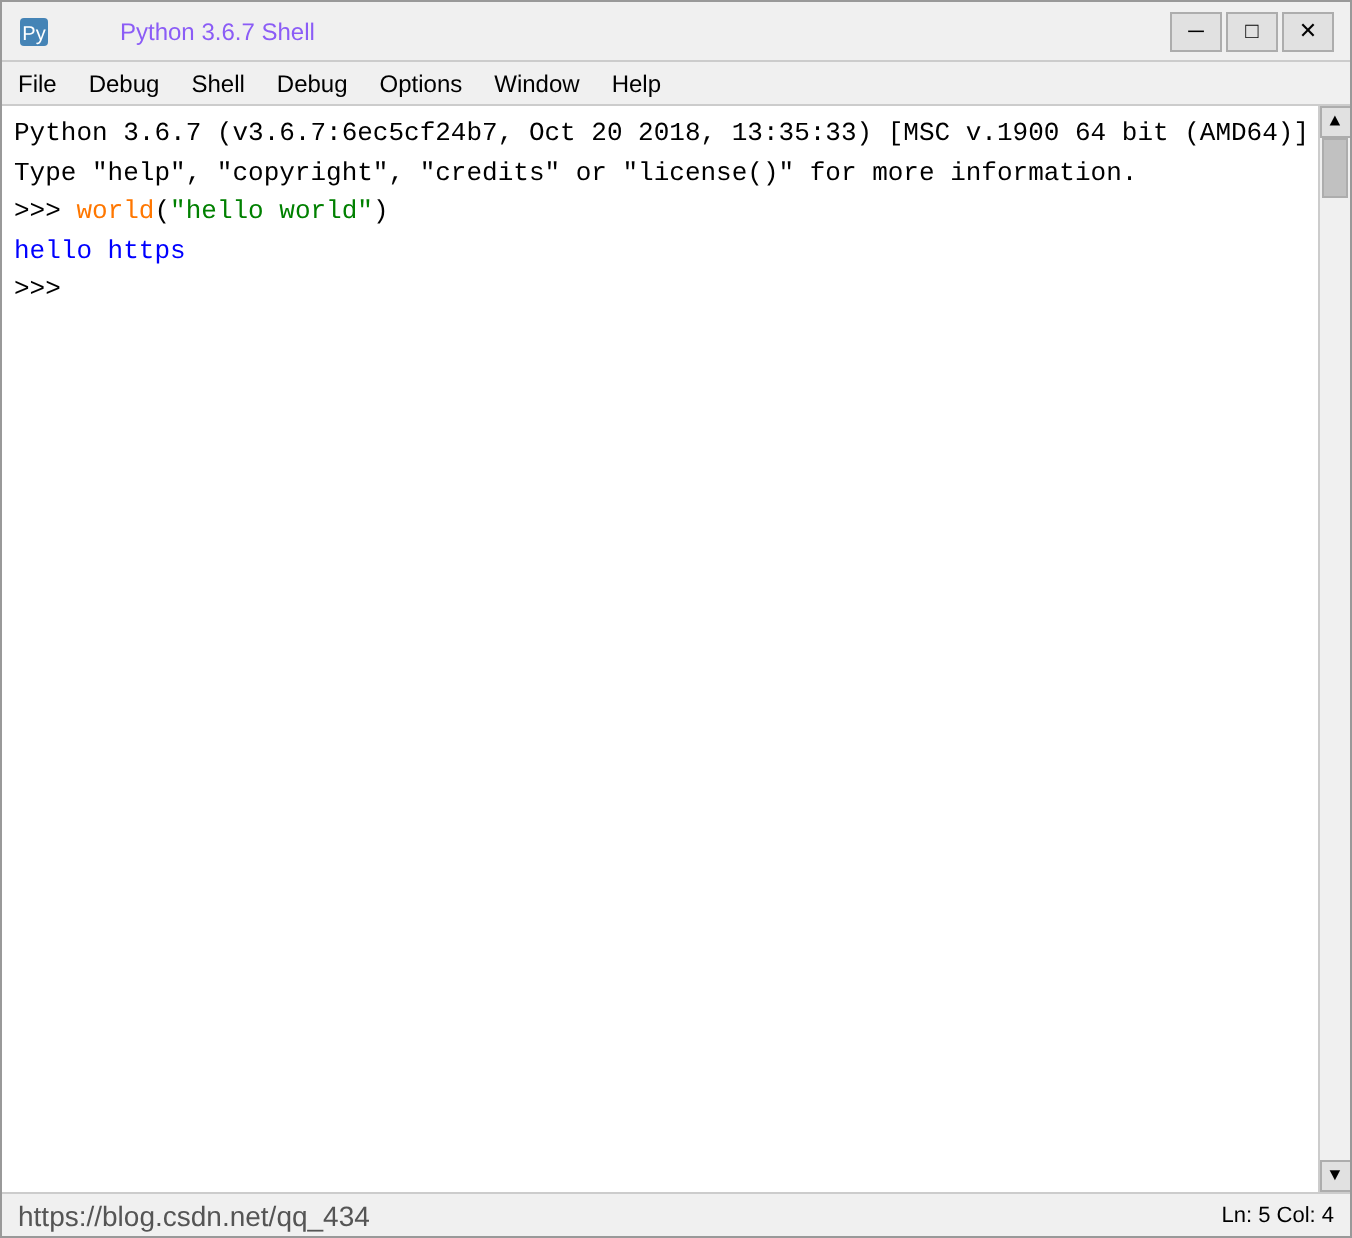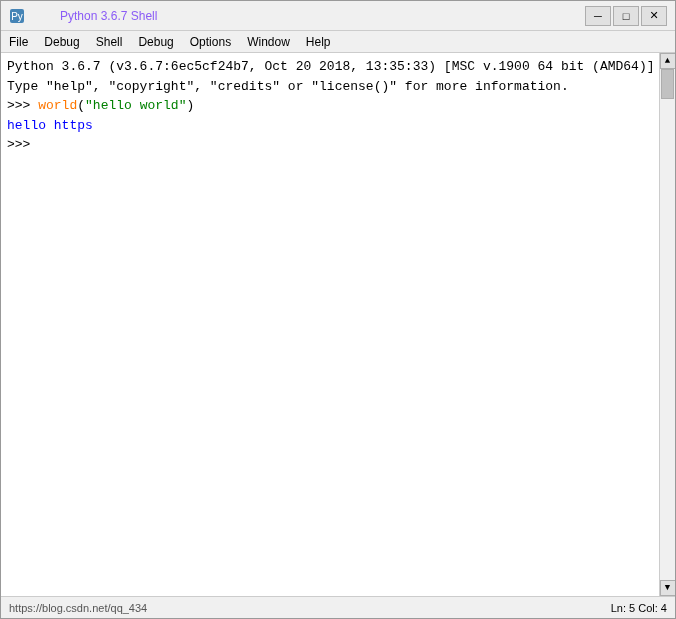--- a/index.html
+++ b/index.html
@@ -159,21 +159,21 @@
       flex-shrink: 0;
       font-family: 'Segoe UI', Arial, sans-serif;
       font-size: 11px;
       color: #555;
       gap: 8px;
     }
 
     .status-url {
       flex: 1;
       color: #555;
-      font-size: 11px;
+      font-size: 14px;
     }
 
     .status-pos {
       color: #000;
       font-size: 11px;
     }
 
     pre {
       font-family: 'Courier New', Courier, monospace;
       font-size: 13px;

